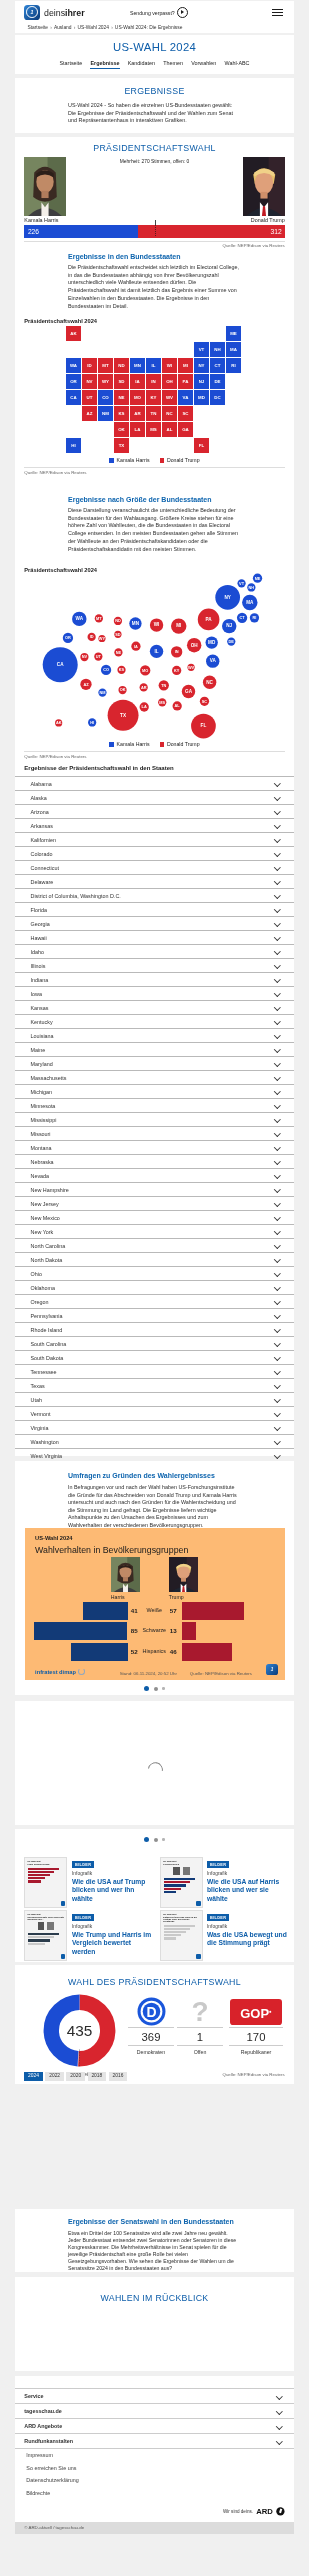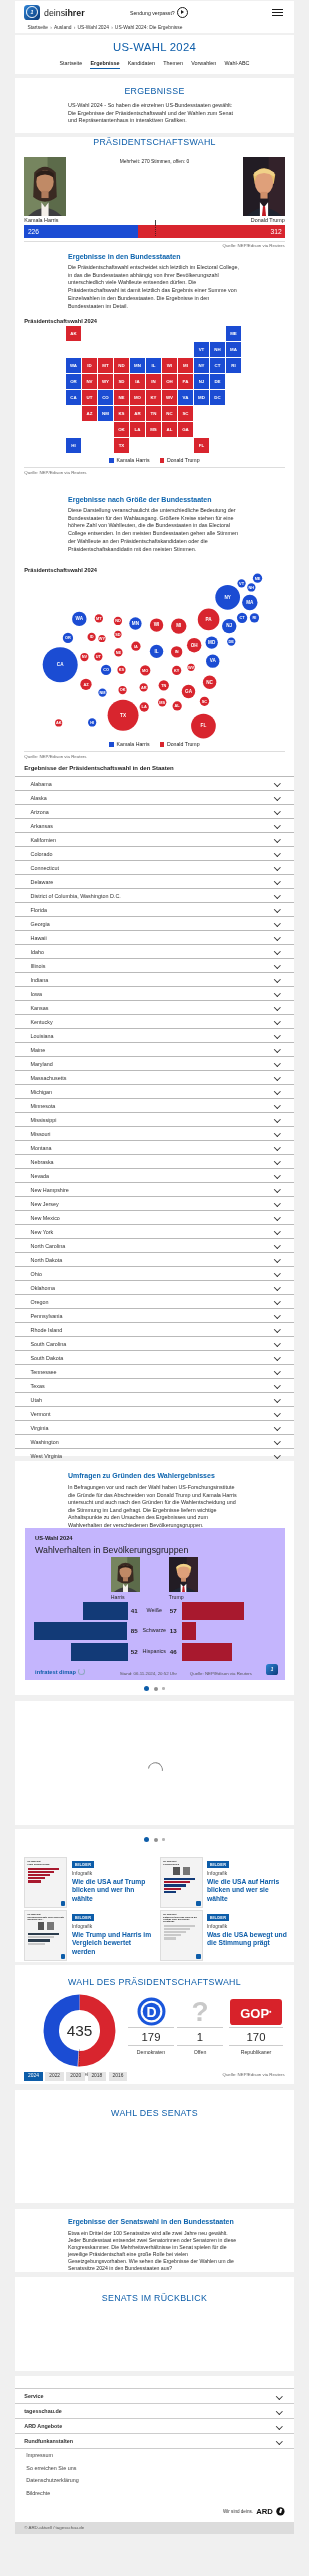--- a/index.html
+++ b/index.html
@@ -41,21 +41,21 @@
   .ebar .r{background:#d8252e;color:#fff;font-size:6.7px;line-height:13.4px;text-align:right;padding-right:3.6px;flex:1;}
   .majtick{position:absolute;top:83px;width:0.5px;height:4.6px;background:#444;}
   .majline{position:absolute;top:88px;width:0.5px;height:13.4px;background:repeating-linear-gradient(to bottom,rgba(20,20,20,.65)0 1px,transparent 1px 2.1px);}
   .photo{position:absolute;top:19.6px;width:42px;height:59px;overflow:hidden;}
   
   .tilemap{position:absolute;left:31px;top:189px;width:216px;height:129px;}
   .tile{position:absolute;width:15px;height:15px;color:#fff;font-size:4.4px;font-weight:700;display:flex;align-items:center;justify-content:center;}
   
   .srow{height:13px;border-bottom:0.5px solid #b9b9b9;display:flex;align-items:center;justify-content:space-between;padding:0 14.4px 0 15.5px;font-size:5.4px;color:#333;}
   
-  .igfx{position:absolute;left:9.8px;top:67px;width:260px;height:152px;background:#c4b5fd;}
+  .igfx{position:absolute;left:9.8px;top:67px;width:260px;height:152px;background:#fdba74;}
   .ig-kicker{position:absolute;left:10.3px;top:6.7px;font-size:5.7px;font-weight:700;}
   .ig-title{position:absolute;left:10.3px;top:16.5px;font-size:8.8px;color:#1c1c1c;}
   .ig-photo{position:absolute;top:29px;width:29px;height:35px;overflow:hidden;}
   .ig-name{position:absolute;top:66px;width:29px;font-size:5.2px;color:#222;}
   .ibar{position:absolute;height:17.5px;}
   .inum{position:absolute;font-size:6.2px;font-weight:700;color:#222;line-height:17.5px;}
   .icat{position:absolute;left:116px;width:27px;text-align:center;font-size:5.4px;color:#222;line-height:17.5px;}
   .ig-foot{position:absolute;font-size:4.4px;color:#555;}
   .ig-brand{position:absolute;left:10.3px;top:140px;color:#0d5da9;font-size:5.7px;font-weight:700;}
   .ig-brand .c{display:inline-block;width:5.2px;height:5.2px;border:1.3px solid #8ea7c0;border-top-color:transparent;border-radius:50%;vertical-align:-1px;margin-left:2.1px;}
@@ -114,21 +114,21 @@
         <span>Wahl-ABC</span>
       </div>
   </div>
 
   <div class="card" style="top:78px;height:55px">
     <div class="sec-h1 abs" style="top:8.2px">ERGEBNISSE</div>
     <div class="para abs" style="left:53px;top:24px;width:173px">US-Wahl 2024 - So haben die einzelnen US-Bundesstaaten gewählt: Die Ergebnisse der Präsidentschaftswahl und der Wahlen zum Senat und Repräsentantenhaus in interaktiven Grafiken.</div>
   </div>
 
   <div class="card" id="c-praes" style="top:137px;height:1319px">
-    <div class="sec-h1 abs" style="top:0">PRÄSIDENTSCHAFTSWAHL</div>
+    <div class="sec-h1 abs" style="top:6px">PRÄSIDENTSCHAFTSWAHL</div>
     <div class="abs" style="top:22px;width:100%;text-align:center;font-size:4.9px;color:#222">Mehrheit: 270 Stimmen, offen: 0</div>
     <div class="photo" style="left:9.3px" id="photo-harris"><svg width="42" height="59" viewBox="0 0 82 115" preserveAspectRatio="none">
     <rect width="82" height="115" fill="#76855f"></rect>
           <rect x="46" width="36" height="115" fill="#5c6b4a"></rect>
     <path d="M20 30 Q41 8 62 30 L64 78 Q41 96 18 78 Z" fill="#3a2a22"></path>
     <ellipse cx="41" cy="48" rx="17" ry="22" fill="#c08a66"></ellipse>
     <path d="M24 40 Q41 28 58 40 L58 32 Q41 20 24 32 Z" fill="#2c1f19"></path>
     <rect x="34" y="66" width="14" height="14" fill="#b07c5c"></rect>
     <path d="M8 115 Q41 84 74 115 Z" fill="#3d3d3f"></path>
           <path d="M34 88 L41 98 L48 88 L48 115 L34 115 Z" fill="#f4f0ea"></path>
@@ -683,21 +683,21 @@
     <div id="haus-cols">
         <div class="hcol" style="left: 113px; top: 30px; width: 46px;">
           <div style="height:32px;display:flex;align-items:center;justify-content:center">
             <svg width="29" height="29" viewBox="0 0 56 56">
     <circle cx="28" cy="28" r="27" fill="#1a56db"></circle>
               <circle cx="28" cy="28" r="21" fill="#fff"></circle>
               <circle cx="28" cy="28" r="17" fill="#1a56db"></circle>
     <text x="28" y="38" text-anchor="middle" font-size="27" font-weight="bold" fill="#fff">D</text>
             </svg>
           </div>
-    <div class="hnum">179</div>
+    <div class="hnum">369</div>
     <div class="hlabel">Demokraten</div>
         </div>
         <div class="hcol" style="left: 162px; top: 30px; width: 46px;">
           <div style="height:32px;display:flex;align-items:center;justify-content:center">
             <div style="font-size:28px;font-weight:700;color:#c9c9c9;line-height:29px">?</div>
           </div>
     <div class="hnum">1</div>
     <div class="hlabel">Offen</div>
         </div>
         <div class="hcol" style="left: 214px; top: 30px; width: 54px;">
@@ -705,30 +705,27 @@
             <div style="width:52px;height:26px;margin:1.5px auto 0;background:#d8222a;border-radius:3.1px;color:#fff;font-size:13px;font-weight:700;line-height:26px">GOP<span style="font-size:4.6px;vertical-align:super">●</span></div>
           </div>
     <div class="hnum">170</div>
     <div class="hlabel">Republikaner</div>
         </div>
       </div>
     <div class="abs" id="years" style="left:9.3px;top:105px"><span class="pill active">2024</span><span class="pill">2022</span><span class="pill">2020</span><span class="pill">2018</span><span class="pill">2016</span></div>
     <div class="quelle abs" style="right:9.3px;top:107px">Quelle: NEP/Edison via Reuters</div>
   </div>
 
-  <div class="card" style="top:2090px;height:113px">
-    <div class="sec-h1 abs" style="top:17.5px">WAHL DES SENATS</div>
-  </div>
   <div class="card" style="top:2209px;height:63px">
     <div class="sub-h abs" style="left:53px;top:9.3px">Ergebnisse der Senatswahl in den Bundesstaaten</div>
     <div class="para abs" style="left:53px;top:20.6px;width:173px;font-size:5.2px;line-height:7px">Etwa ein Drittel der 100 Senatssitze wird alle zwei Jahre neu gewählt. Jeder Bundesstaat entsendet zwei Senatorinnen oder Senatoren in diese Kongresskammer. Die Mehrheitsverhältnisse im Senat spielen für die jeweilige Präsidentschaft eine große Rolle bei vielen Gesetzgebungsvorhaben. Wie sehen die Ergebnisse der Wahlen um die Senatssitze 2024 in den Bundesstaaten aus?</div>
   </div>
 
   <div class="card" style="top:2277px;height:94px">
-    <div class="sec-h1 abs" style="top:15.5px">SENATS IM RÜCKBLICK</div>
+    <div class="sec-h1 abs" style="top:15.5px">WAHLEN IM RÜCKBLICK</div>
   </div>
 
   <div class="card" style="top:2376px;height:146px">
     <div class="abs" id="foot-acc" style="left:0;right:0;top:12.4px;border-top:0.5px solid #ccc">
         <div class="frow">
           <span>Service</span>
           <span class="chev"></span>
         </div>
         <div class="frow">
           <span>tagesschau.de</span>

